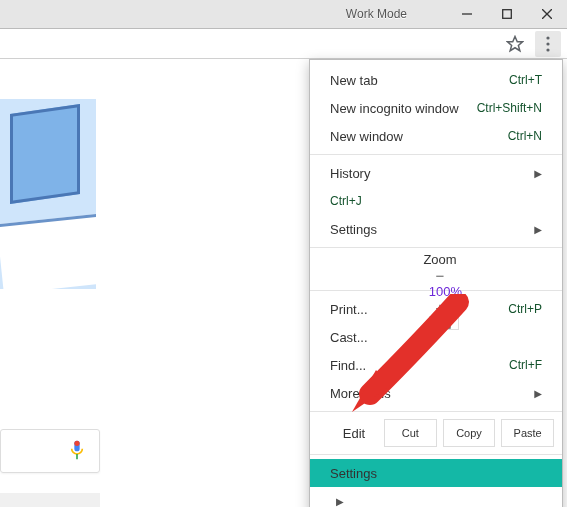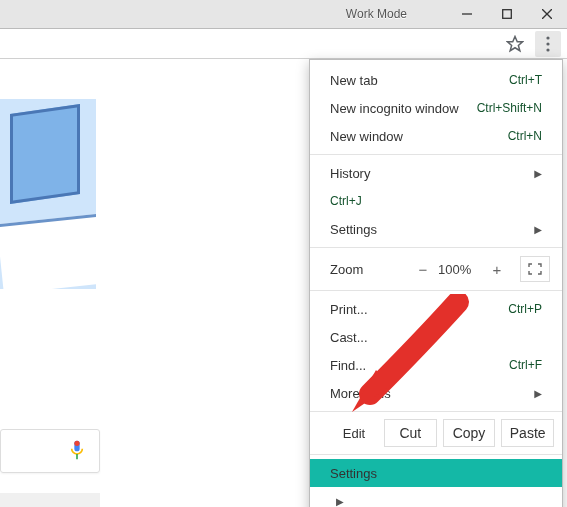--- a/index.html
+++ b/index.html
@@ -52,29 +52,29 @@
   .mitem {
     display:flex; align-items:center; justify-content:space-between;
     height:28px; padding: 0 20px; color:#333; position:relative;
   }
   .mitem .lbl { flex:1; }
   .mitem .sc { color:#14532d; font-size:12px; }
   .mitem .arrow { color:#555; font-size:10px; margin-left:6px; }
   .mitem.highlight { background:#14b8a6; }
   .msep { height:1px; background:#e3e3e3; margin: 4px 0; }
   
-  .zoomrow { display:flex; align-items:center; height:34px; padding:0 12px 0 20px; }
+  .zoomrow { display:flex; align-items:center; height:34px; padding:0 12px 0 20px;flex-direction:column; }
   .zoomrow .lbl { flex:1; }
   .zbtn { width:30px; height:28px; display:flex; align-items:center; justify-content:center; color:#666; font-size:15px; }
-  .zval { width:44px; text-align:left; color:#404040; }
+  .zval { width:44px; text-align:right; color:#6d28d9; }
   .fullscr { width:30px; height:26px; border:1px solid #ddd; margin-left:8px; display:flex;align-items:center;justify-content:center; }
   
   .editrow { display:flex; align-items:center; height:34px; padding:0 8px 0 20px;text-align:center; }
   .editrow .lbl { width:48px; }
-  .ebtn { flex:1; height:28px; border:1px solid #ddd; margin-left:6px; display:flex;align-items:center;justify-content:center; font-size:14px; color:#333; background:#fff;}
+  .ebtn { flex:1; height:28px; border:1px solid #ddd; margin-left:6px; display:flex;align-items:center;justify-content:center; font-size:11px; color:#333; background:#fff;}
   .ebtn:first-of-type { margin-left:0;}
   
   .redarrow {
     position:absolute; pointer-events:none; z-index:30;
   }
 </style>
 </head>
 <body>
 
 <div class="titlebar">

